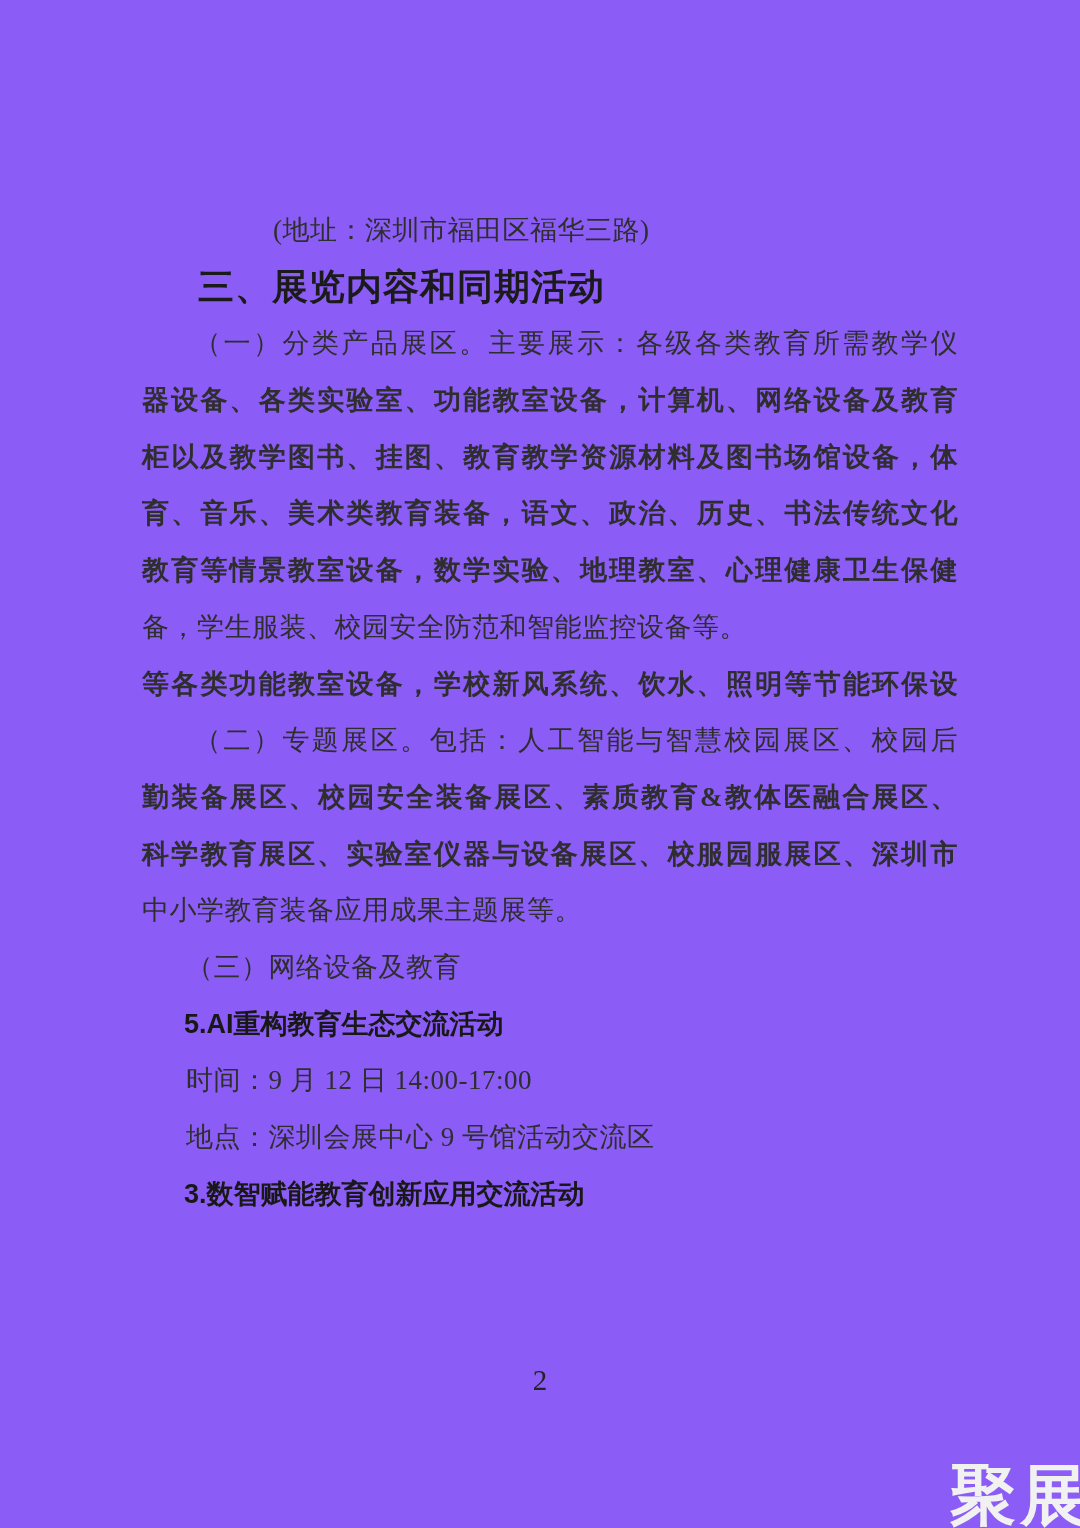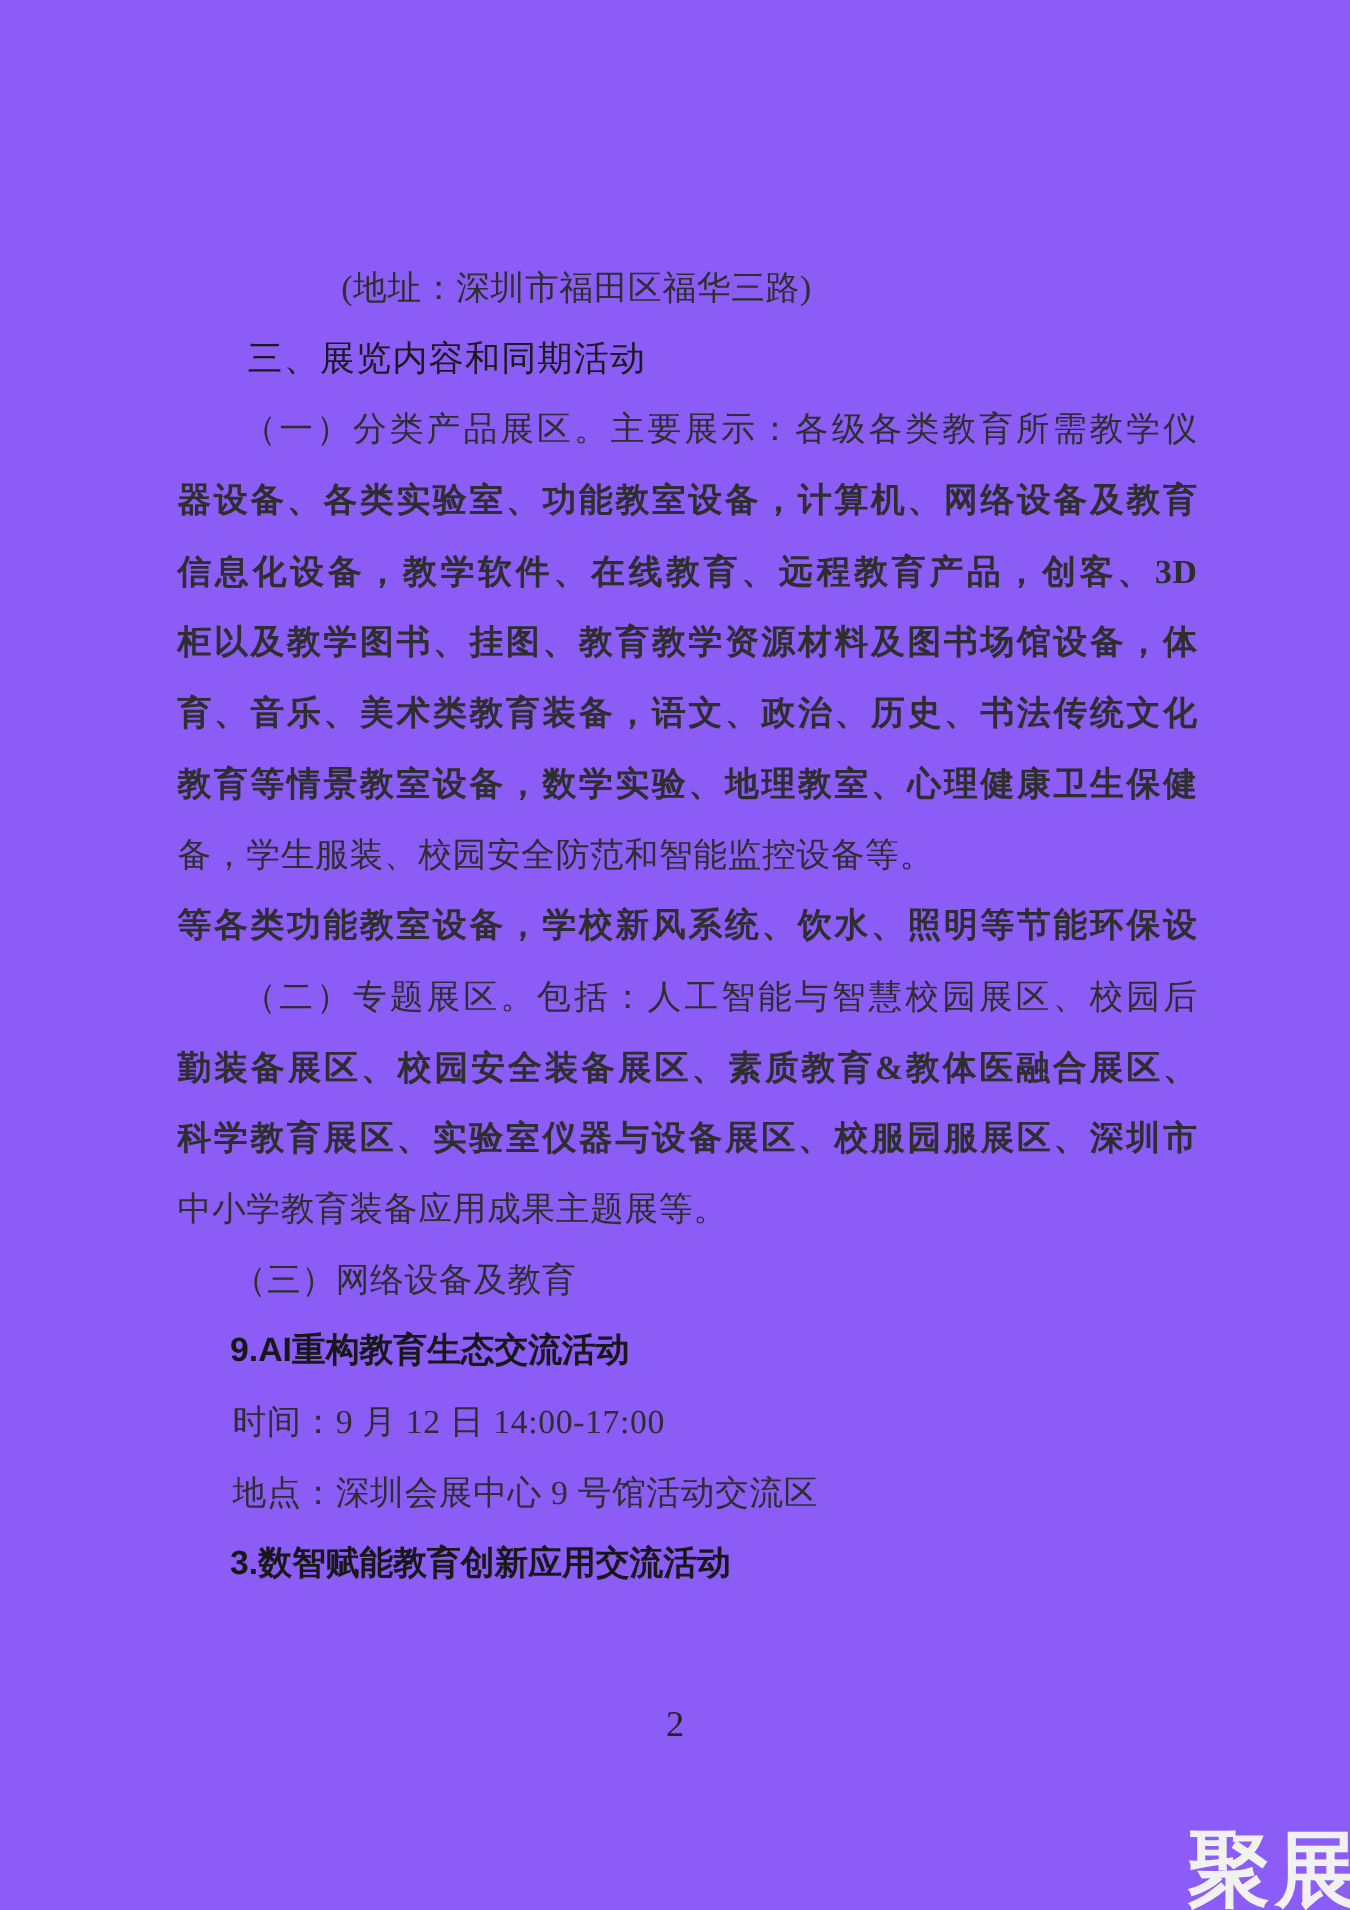--- a/index.html
+++ b/index.html
@@ -36,22 +36,22 @@
     letter-spacing: 0.5px;
     white-space: nowrap;
   }
   
   .line.address {
     text-indent: 131px;
   }
   
   .line.heading {
     text-indent: 56px;
-    font-weight: normal;
-    font-size: 28px;
+    font-weight: bold;
+    font-size: 36px;
     color: #1b1b1b;
     font-family: "Liberation Sans", "DejaVu Sans", sans-serif;
     letter-spacing: 1px;
   }
   
   .line.first {
     text-indent: 52px;
     text-align: justify;
     text-align-last: justify;
     white-space: normal;
@@ -105,31 +105,30 @@
 </style>
 </head>
 <body>
 
 <div class="page">
   <div class="content">
       <div class="line address">(地址：深圳市福田区福华三路)</div>
       <div class="line heading">三、展览内容和同期活动</div>
       <div class="line first">（一）分类产品展区。主要展示：各级各类教育所需教学仪</div>
       <div class="line full">器设备、各类实验室、功能教室设备，计算机、网络设备及教育</div>
-      <div class="line full">信息化设备，教学软件、在线教育、远程教育产品，创客、3D</div>
       <div class="line full">柜以及教学图书、挂图、教育教学资源材料及图书场馆设备，体</div>
       <div class="line full">育、音乐、美术类教育装备，语文、政治、历史、书法传统文化</div>
       <div class="line full">教育等情景教室设备，数学实验、地理教室、心理健康卫生保健</div>
       <div class="line last">备，学生服装、校园安全防范和智能监控设备等。</div>
       <div class="line full">等各类功能教室设备，学校新风系统、饮水、照明等节能环保设</div>
       <div class="line first">（二）专题展区。包括：人工智能与智慧校园展区、校园后</div>
       <div class="line full">勤装备展区、校园安全装备展区、素质教育&amp;教体医融合展区、</div>
       <div class="line full">科学教育展区、实验室仪器与设备展区、校服园服展区、深圳市</div>
       <div class="line last">中小学教育装备应用成果主题展等。</div>
       <div class="line ind">（三）网络设备及教育</div>
-      <div class="line bold">9.AI重构教育生态交流活动</div>
+      <div class="line bold">5.AI重构教育生态交流活动</div>
       <div class="line ind">时间：9 月 12 日  14:00-17:00</div>
       <div class="line ind">地点：深圳会展中心 9 号馆活动交流区</div>
       <div class="line bold">3.数智赋能教育创新应用交流活动</div>
     </div>
   <div class="pagenum">2</div>
   <div class="watermark">聚展</div>
 </div>
 
 </body></html>

